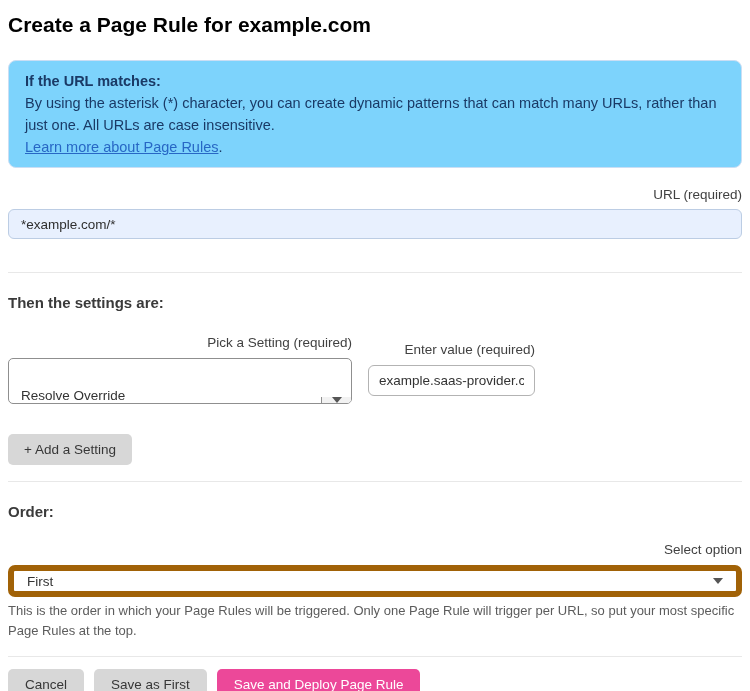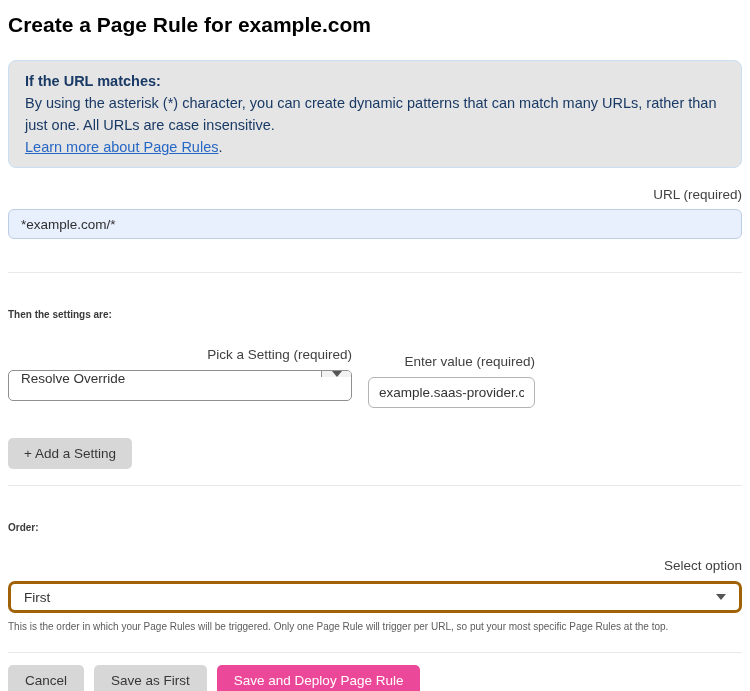--- a/index.html
+++ b/index.html
@@ -15,21 +15,21 @@
   .page-title {
     margin-top: 13px;
     font-size: 21px;
     font-weight: 700;
     color: #000000;
     line-height: 24px;
   }
 
   .info-box {
     margin-top: 23px;
-    background: #e5e5e5;
+    background: #7dd3fc;
     border: 1px solid #cadef4;
     border-radius: 8px;
     padding: 9px 16px;
     color: #1a3a66;
     font-size: 14.5px;
     line-height: 22px;
   }
   .info-box .info-heading { font-weight: 700; }
   .info-box .info-link-line a, .info-box .info-link-line span.link {
     color: #2767c5;
@@ -59,44 +59,44 @@
     font-family: "Liberation Sans", sans-serif;
     outline: none;
   }
 
   .divider { border-top: 1px solid #e8e8e8; }
   .divider-1 { margin-top: 33px; }
   .divider-2 { margin-top: 16px; }
   .divider-3 { margin-top: 15px; }
 
   .section-heading {
-    margin-top: 33px;
-    font-size: 10px;
+    margin-top: 21px;
+    font-size: 15px;
     font-weight: 700;
     color: #3a3a3a;
     line-height: 18px;
   }
 
   .settings-row {
     margin-top: 22px;
     display: flex;
     align-items: flex-start;
   }
   .setting-col { width: 344px; }
   .value-col { margin-left: 16px; margin-top: 7px; width: 167px; }
   .settings-row .field-label { margin-top: 0; }
 
   .select-box {
     margin-top: 7px;
-    height: 31px;
+    height: 46px;
     background: #ffffff;
     border: 1px solid #8f8f8f;
     border-radius: 5px;
     display: flex;
-    align-items: flex-start;
+    align-items: flex-end;
     cursor: pointer;
     overflow: hidden;
   }
   .select-box .select-text {
     flex: 1;
     display: flex;
     align-items: center;
     padding-left: 12px;
     font-size: 13.5px;
     color: #333;
@@ -144,34 +144,34 @@
     cursor: pointer;
     line-height: 31px;
   }
   .btn-gray { background: #d7d7d7; color: #373737; }
   .add-setting-btn { margin-top: 30px; padding: 0 16px; }
 
   .order-select {
     margin-top: 7px;
     width: 100%;
     height: 32px;
-    border: 3px solid #a16207;
+    border: 6px solid #a16207;
     border-radius: 7px;
     background: #fff;
     display: flex;
     align-items: center;
     justify-content: space-between;
     padding: 0 13px;
     cursor: pointer;
   }
   .order-select .select-text { font-size: 13.5px; color: #333; }
 
   .help-text {
     margin-top: 4px;
-    font-size: 10px;
+    font-size: 13px;
     color: #5c5c5c;
     line-height: 20px;
   }
 
   .actions-row {
     margin-top: 12px;
     display: flex;
     gap: 10px;
   }
   .actions-row .btn { padding: 0 17px; }

